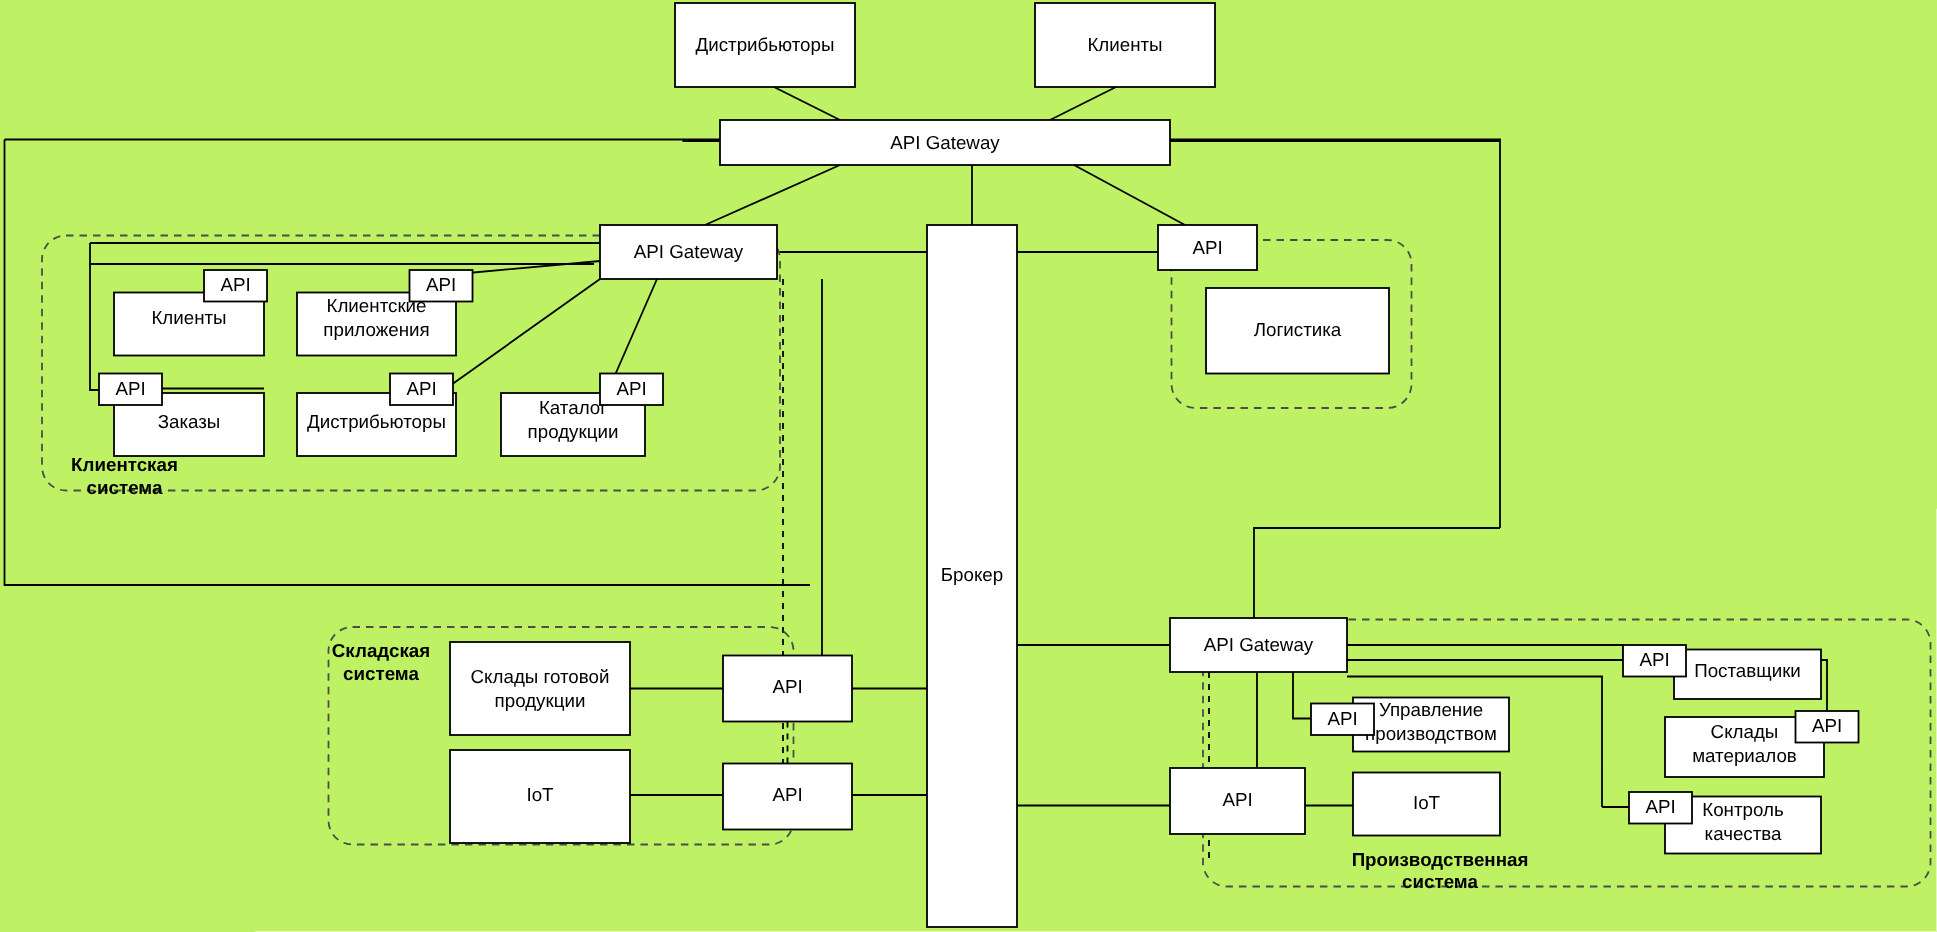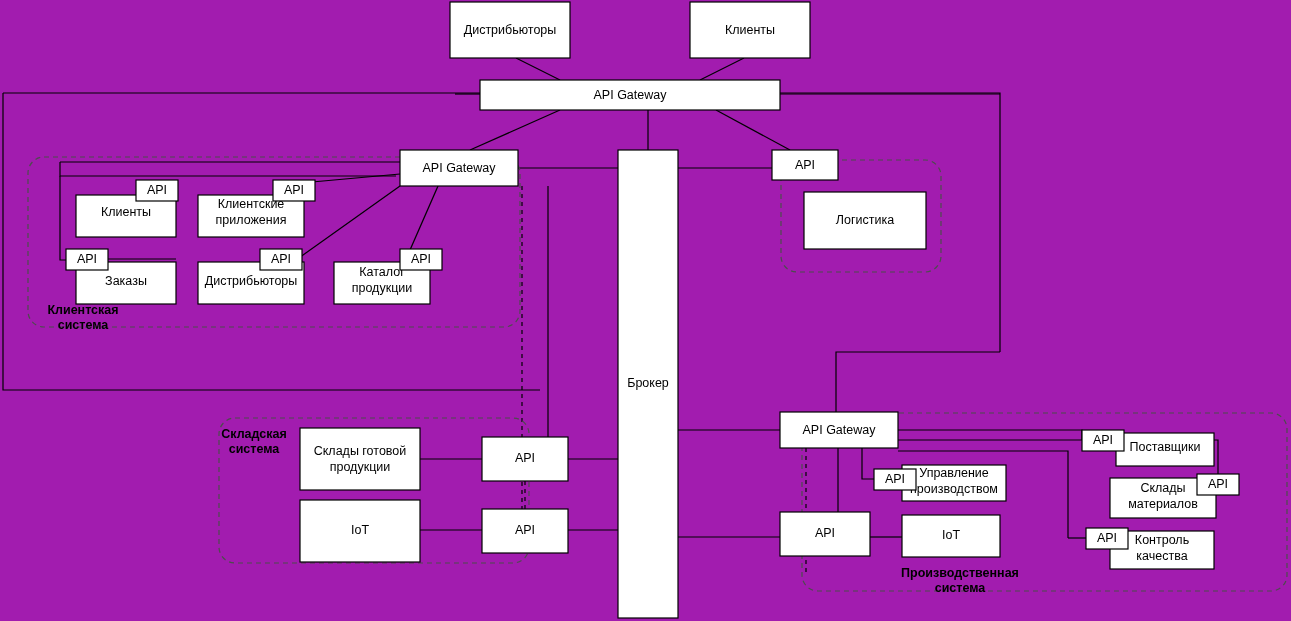--- a/index.html
+++ b/index.html
@@ -1,17 +1,17 @@
 <!DOCTYPE html>
 <html><head>
 <meta charset="utf-8">
 <style>
   html,body{margin:0;padding:0;background:#ffffff;}
   body{font-family:"Liberation Sans", sans-serif;}
-  #canvas{position:relative;width:1291px;height:621px;background:#a21caf;overflow:hidden;}
+  #canvas{position:relative;width:1291px;height:621px;background:#bef264;overflow:hidden;}
   svg{display:block;}
   .bx{fill:#ffffff;stroke:#000000;stroke-width:1.2;}
   .dash{fill:none;stroke:#4d4d4d;stroke-width:1.2;stroke-dasharray:5 4;}
   .ln{stroke:#000000;stroke-width:1.2;fill:none;}
   .lnd{stroke:#000000;stroke-width:1.2;fill:none;stroke-dasharray:4 4;}
   text{font-family:"Liberation Sans", sans-serif;fill:#000000;}
   .t{font-size:12.5px;text-anchor:middle;dominant-baseline:middle;}
   .tb{font-size:12.5px;font-weight:bold;text-anchor:middle;dominant-baseline:middle;}
 </style>
 </head>

